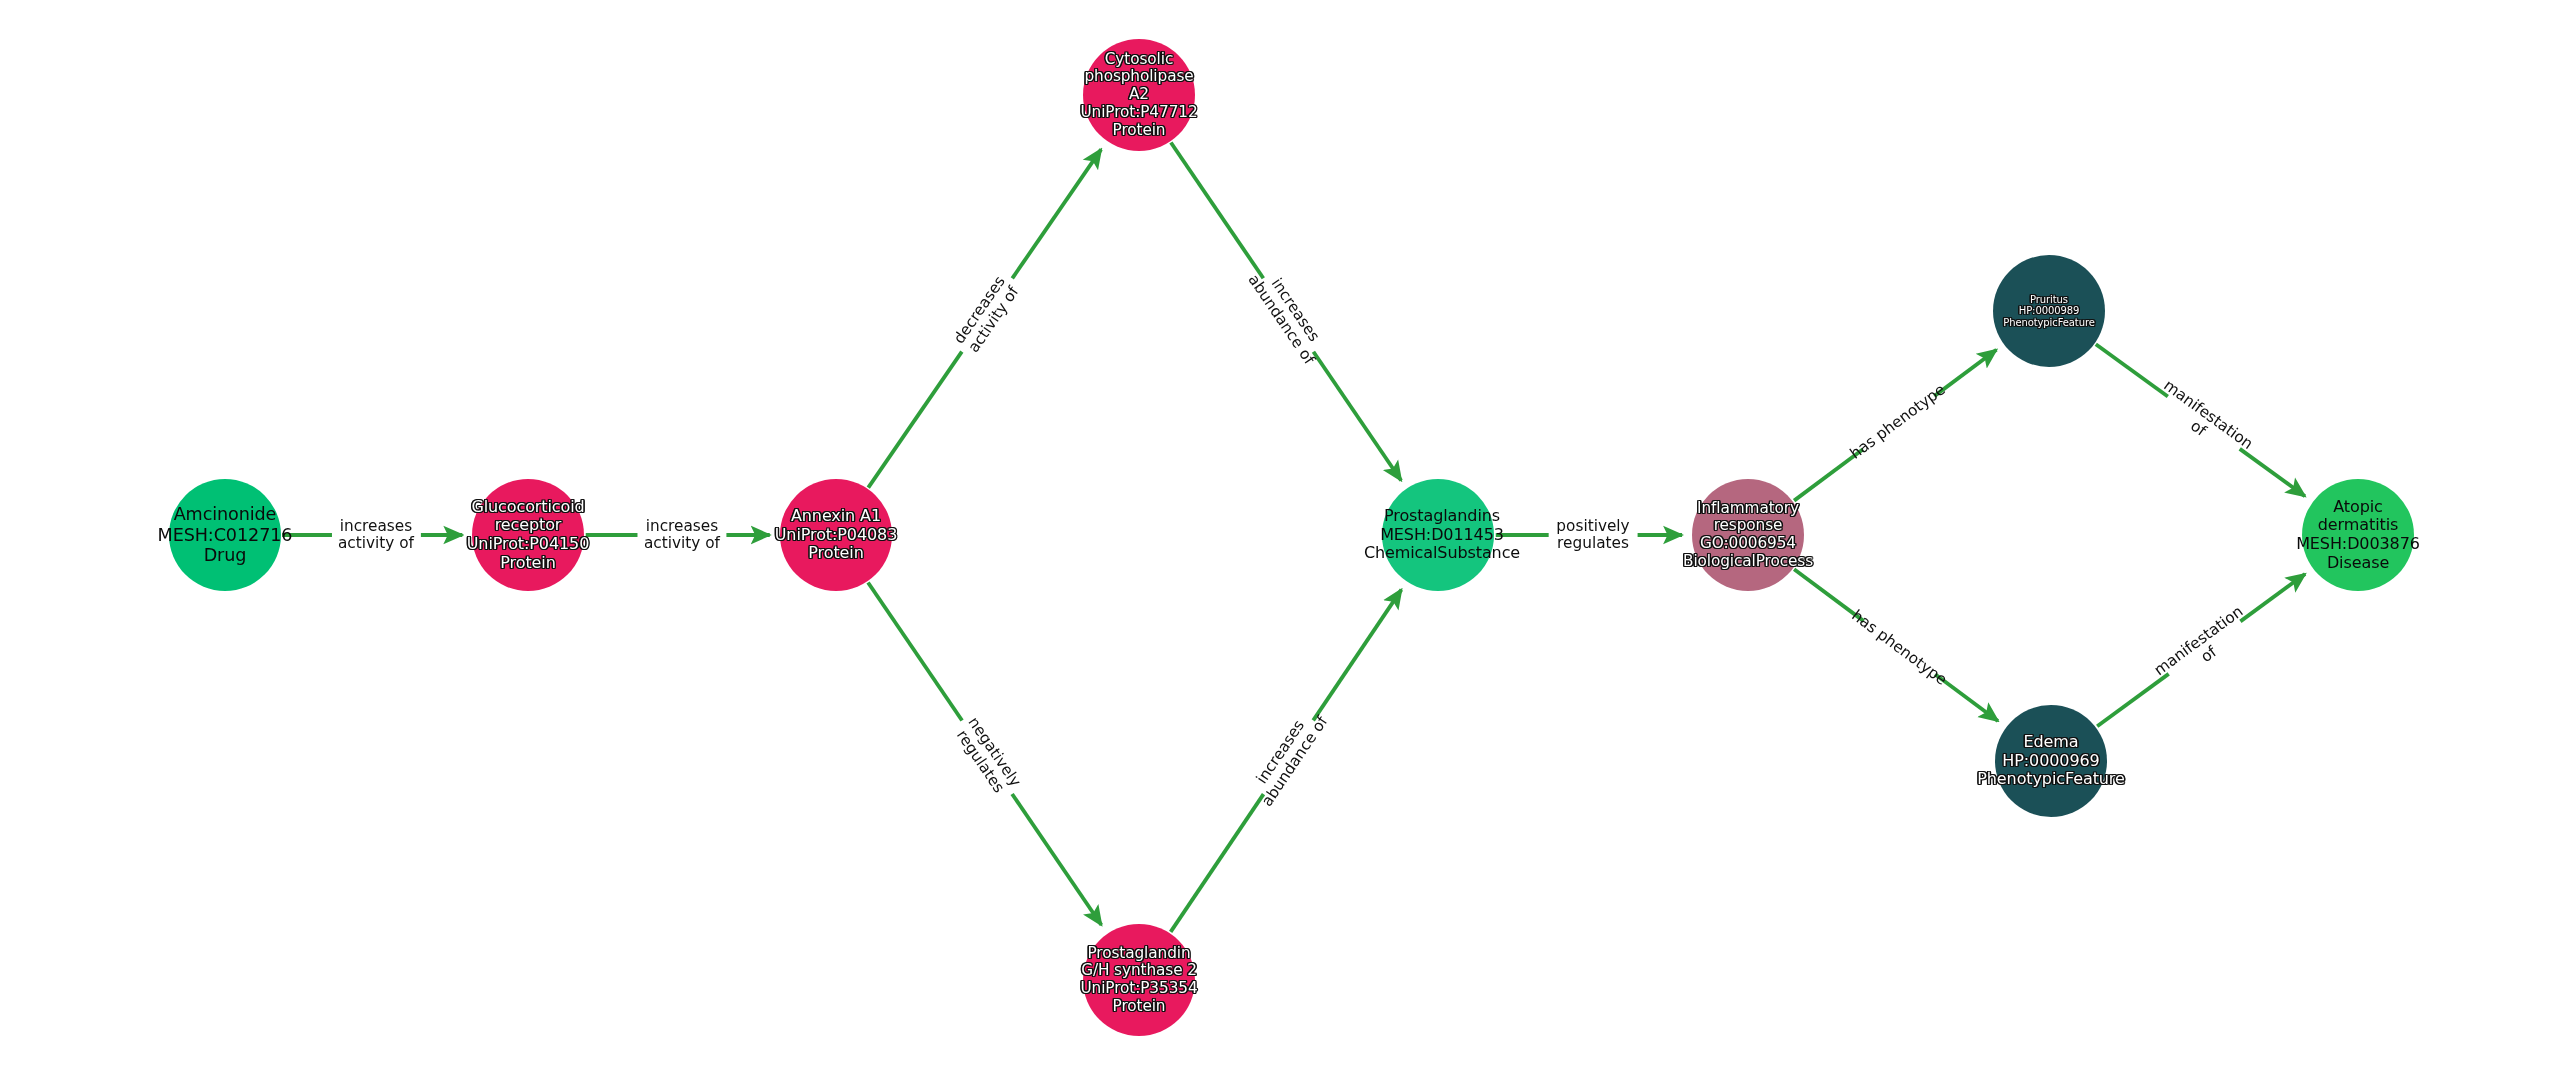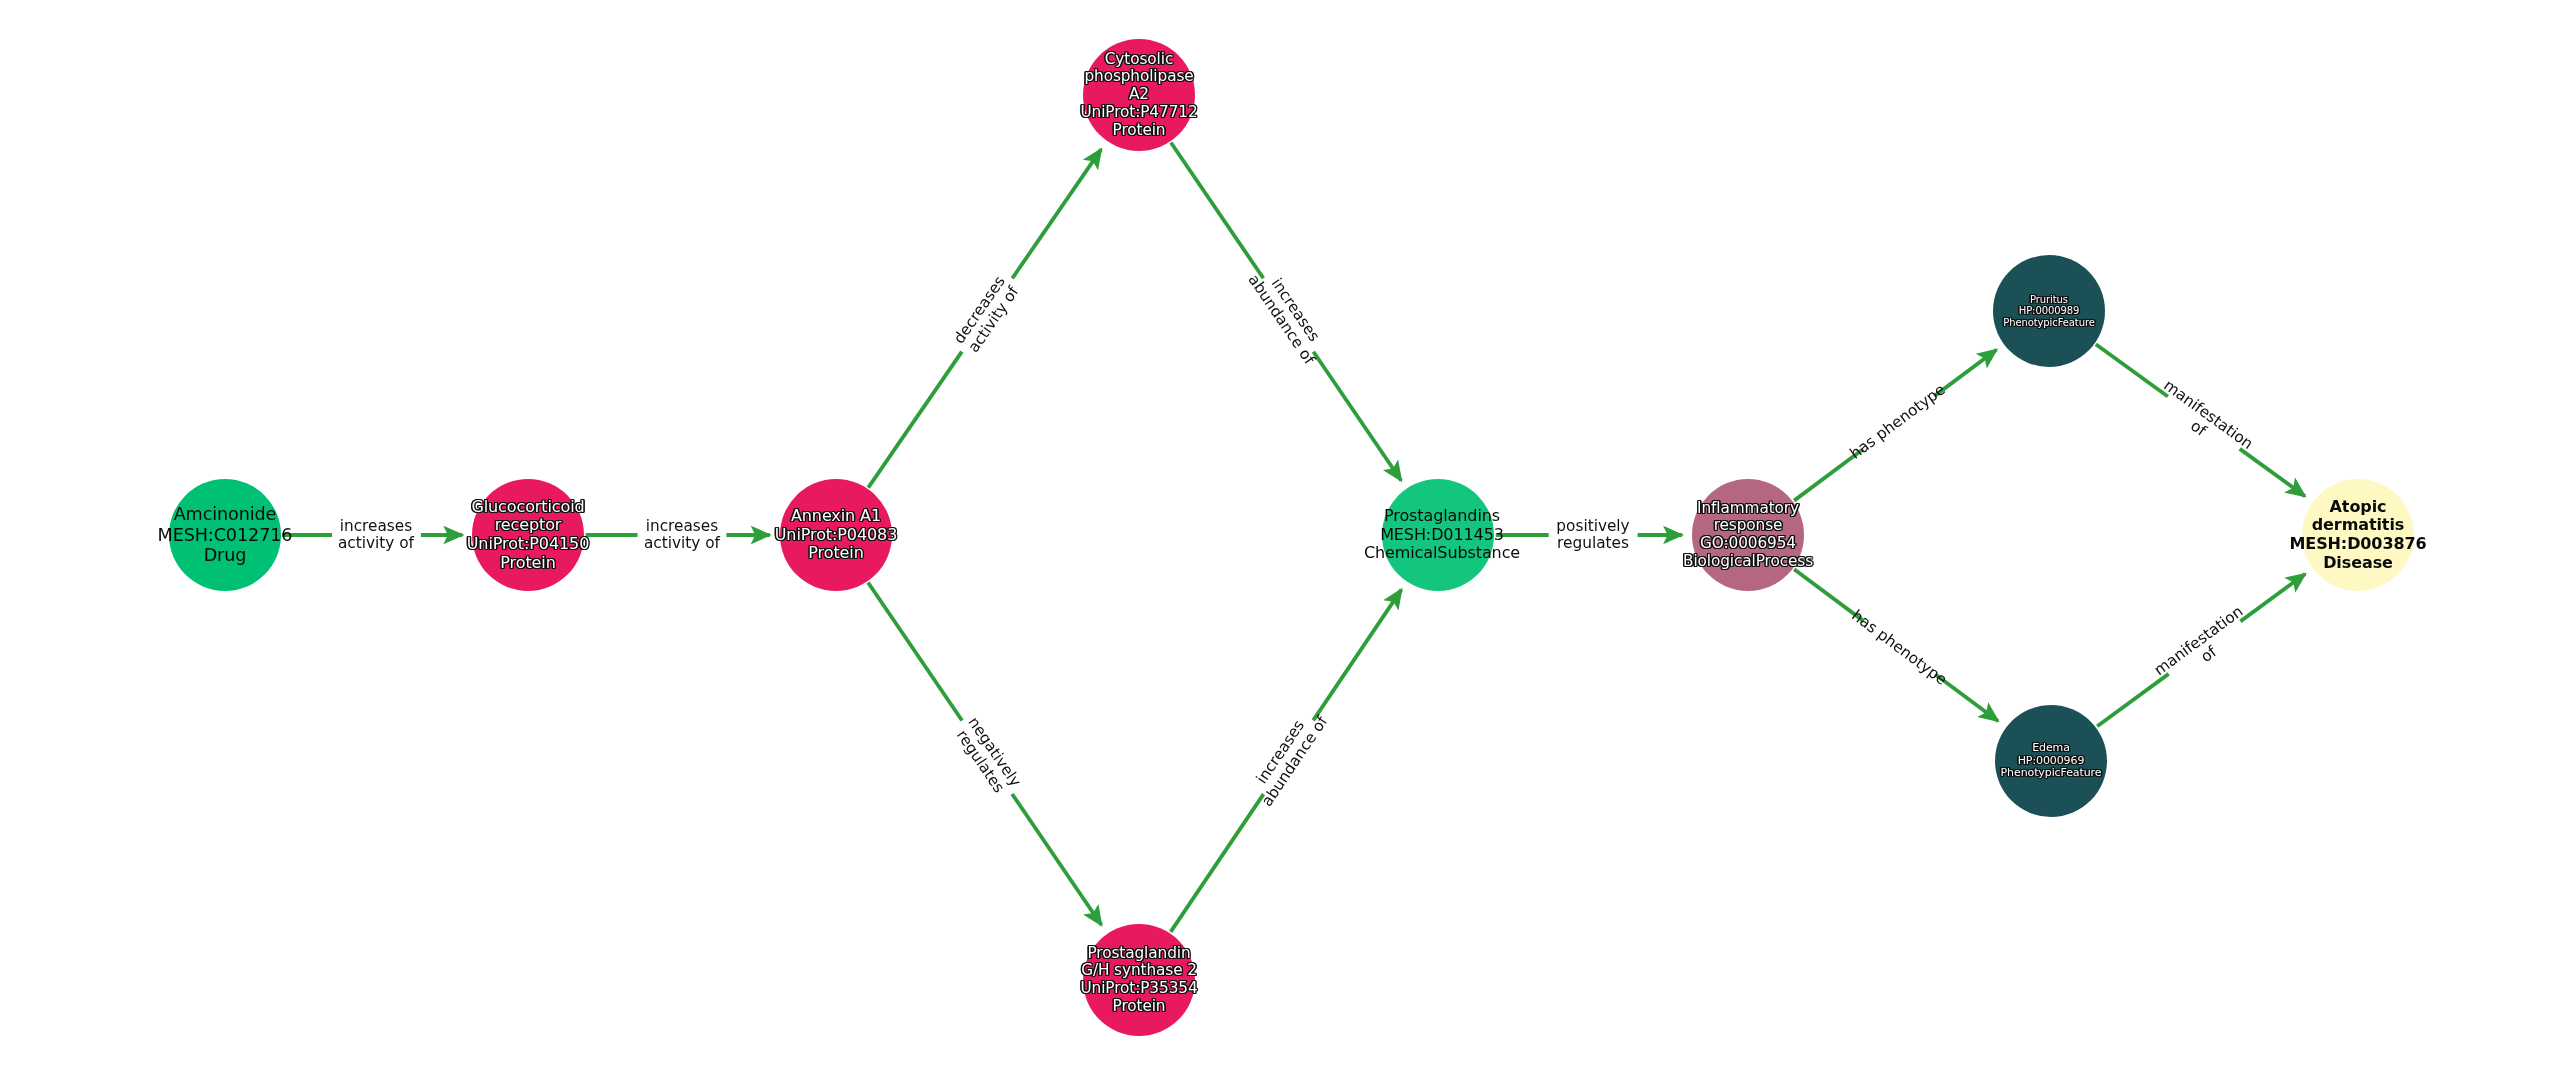--- a/index.html
+++ b/index.html
@@ -152,25 +152,25 @@
 response
 GO:0006954
 BiologicalProcess</div>
       </div>
       <div class="node" style="left: 1993px; top: 255px; width: 112px; height: 112px; background: rgb(27, 80, 87);">
         <div class="node-label outlined" style="font-size: 10px;">Pruritus
 HP:0000989
 PhenotypicFeature</div>
       </div>
       <div class="node" style="left: 1995px; top: 705px; width: 112px; height: 112px; background: rgb(27, 80, 87);">
-        <div class="node-label outlined" style="font-size: 11px;">Edema
+        <div class="node-label outlined" style="font-size: 16px;">Edema
 HP:0000969
 PhenotypicFeature</div>
       </div>
-      <div class="node" style="left: 2302px; top: 479px; width: 112px; height: 112px; background: #fef9c3; font-weight: bold;">
+      <div class="node" style="left: 2302px; top: 479px; width: 112px; height: 112px; background: #22c55e;">
         <div class="node-label plain" style="font-size: 16px;">Atopic
 dermatitis
 MESH:D003876
 Disease</div>
       </div>
     </div>
   <div id="edge-label-layer">
       <div class="edge-label" style="left: 0px; top: 0px; transform: translate(-50%, -50%) translate(376px, 535px) rotate(0deg);">increases
 activity of</div>
       <div class="edge-label" style="left: 0px; top: 0px; transform: translate(-50%, -50%) translate(682px, 535px) rotate(0deg);">increases

